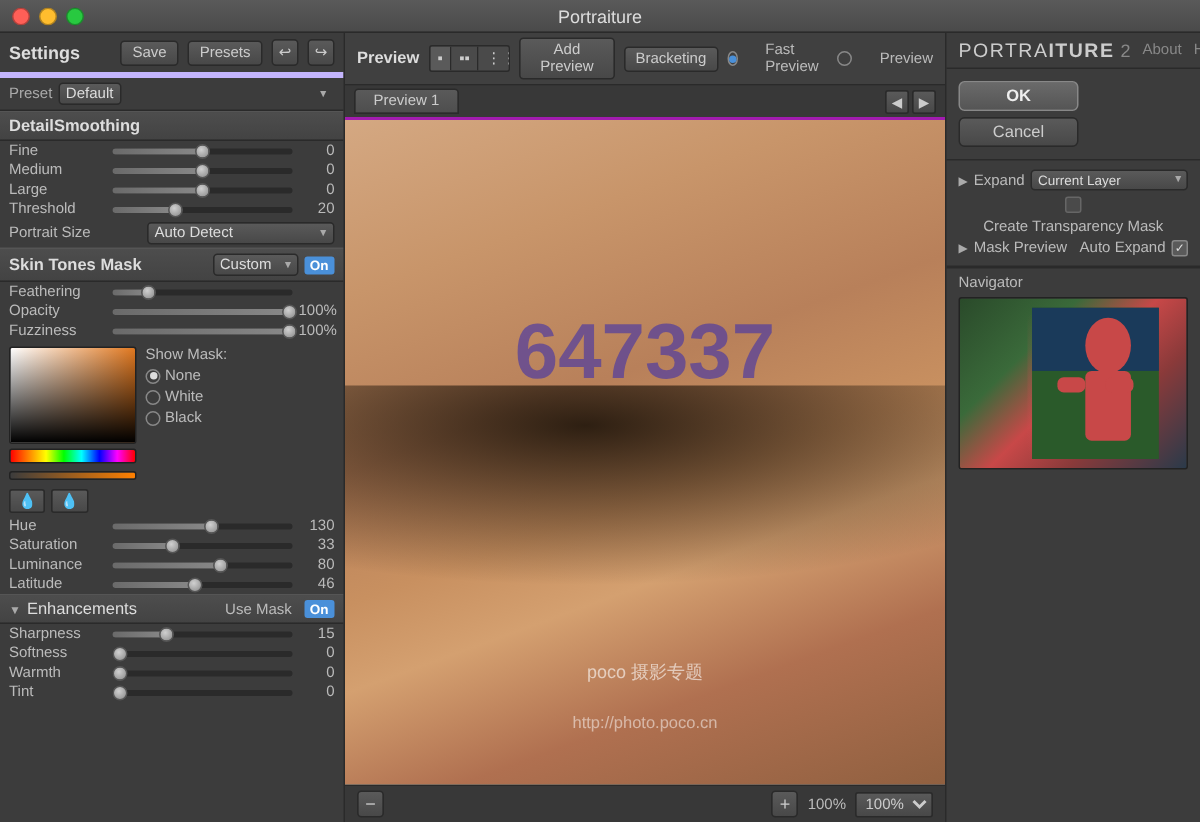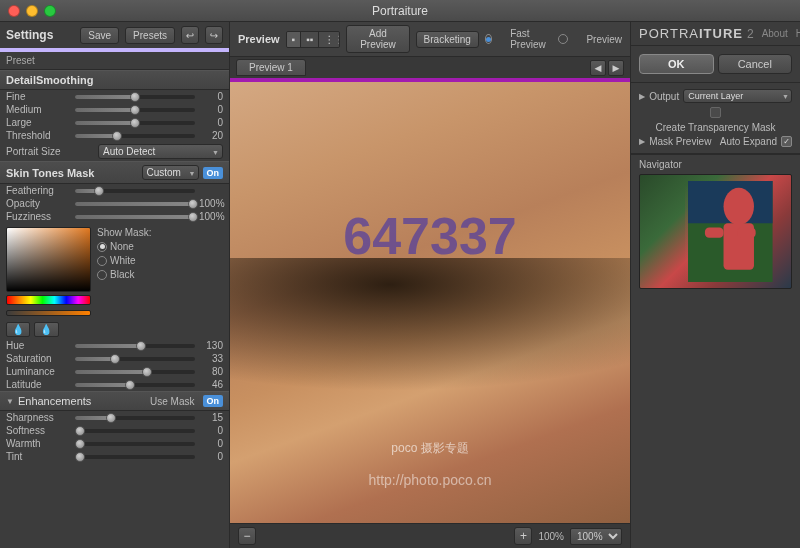--- a/index.html
+++ b/index.html
@@ -307,21 +307,21 @@
       display: flex; align-items: center; justify-content: center;
     }
     .radio-dot.filled::after {
       content: ''; width: 5px; height: 5px; border-radius: 50%; background: #4a90d9;
     }
 
     .preview-tabs {
       display: flex; align-items: center; gap: 0;
       padding: 2px 6px;
       background: #383838;
-      border-bottom: 4px solid #a21caf;
+      border-bottom: 2px solid #a21caf;
     }
     .preview-tab {
       background: linear-gradient(to bottom, #525252, #454545);
       border: 1px solid #2a2a2a;
       border-radius: 3px 3px 0 0;
       padding: 2px 12px;
       font-size: 10px; color: #ccc;
       cursor: pointer;
     }
     .preview-tab.active { background: linear-gradient(to bottom, #5a5a5a, #4e4e4e); }
@@ -360,21 +360,21 @@
     .watermark-text {
       position: absolute;
       bottom: 15%; left: 50%; transform: translateX(-50%);
       font-size: 12px; color: rgba(255,255,255,0.6);
       white-space: nowrap;
       font-family: Arial, sans-serif;
     }
     .watermark-url {
       position: absolute;
       bottom: 8%; left: 50%; transform: translateX(-50%);
-      font-size: 14px; color: rgba(255,255,255,0.5);
+      font-size: 11px; color: rgba(255,255,255,0.5);
       white-space: nowrap;
       font-family: Arial, sans-serif;
     }
 
     .preview-bottom-bar {
       display: flex; align-items: center; padding: 3px 8px; gap: 6px;
       background: #383838; border-top: 1px solid #2a2a2a;
     }
     .zoom-btn {
       background: linear-gradient(to bottom, #5a5a5a, #484848);
@@ -417,21 +417,21 @@
       font-size: 12px; color: #888; margin-left: auto;
     }
     .right-header-links {
       display: flex; gap: 8px; margin-left: 4px;
     }
     .right-link {
       font-size: 10px; color: #888; text-decoration: none; cursor: pointer;
     }
 
     .right-btn-row {
-      display: flex; flex-direction: row; gap: 4px;
+      display: flex; flex-direction: column; gap: 4px;
       padding: 8px;
     }
     .ok-btn {
       background: linear-gradient(to bottom, #6a6a6a, #555);
       border: 1px solid #888;
       color: #eee; width: 80px; padding: 3px;
       border-radius: 4px; text-align: center;
       cursor: pointer; font-size: 11px; font-weight: 600;
     }
     .cancel-btn {
@@ -530,20 +530,25 @@
     <div class="left-header">
       <span class="left-header-title">Settings</span>
       <button class="btn-small">Save</button>
       <button class="btn-small">Presets</button>
       <div class="icon-btn">↩</div>
       <div class="icon-btn">↪</div>
     </div>
 
     <div class="preset-row">
       <span class="preset-label">Preset</span>
+      <div class="preset-select-wrap">
+        <select class="preset-select">
+          <option>Default</option>
+        </select>
+      </div>
     </div>
 
     <div class="section-header">DetailSmoothing</div>
 
     <div class="param-row">
       <span class="param-label">Fine</span>
       <div class="slider-track">
         <div class="slider-fill" style="width:50%"></div>
         <div class="slider-thumb" style="left:46%"></div>
       </div>
@@ -792,21 +797,21 @@
     <div class="right-btn-row">
       <div class="ok-btn">OK</div>
       <div class="cancel-btn">Cancel</div>
     </div>
 
     <div class="right-divider"></div>
 
     <div class="output-section">
       <div class="output-row">
         <span class="output-triangle">▶</span>
-        <span class="output-label">Output</span>
+        <span class="output-label">Expand</span>
         <div class="output-select-wrap">
           <select class="output-select">
             <option>Current Layer</option>
           </select>
         </div>
       </div>
 
       <div class="checkbox-row">
         <div class="checkbox-box"></div>
         <span class="checkbox-label">

